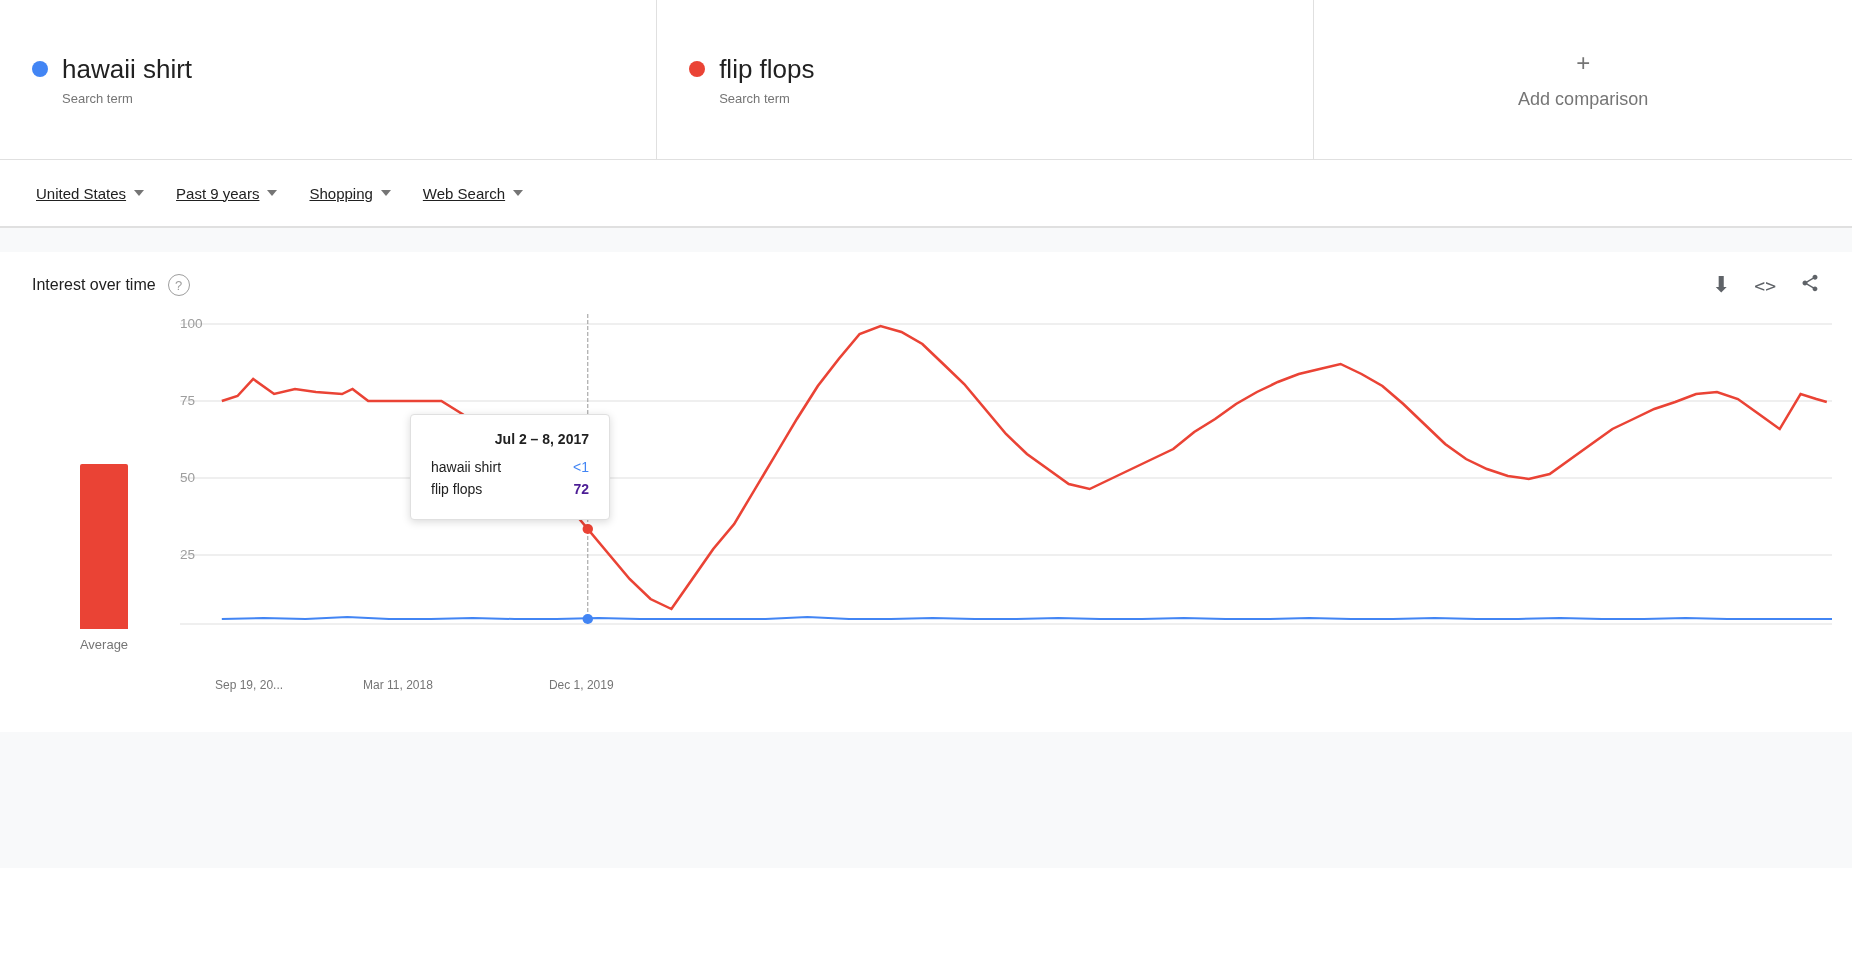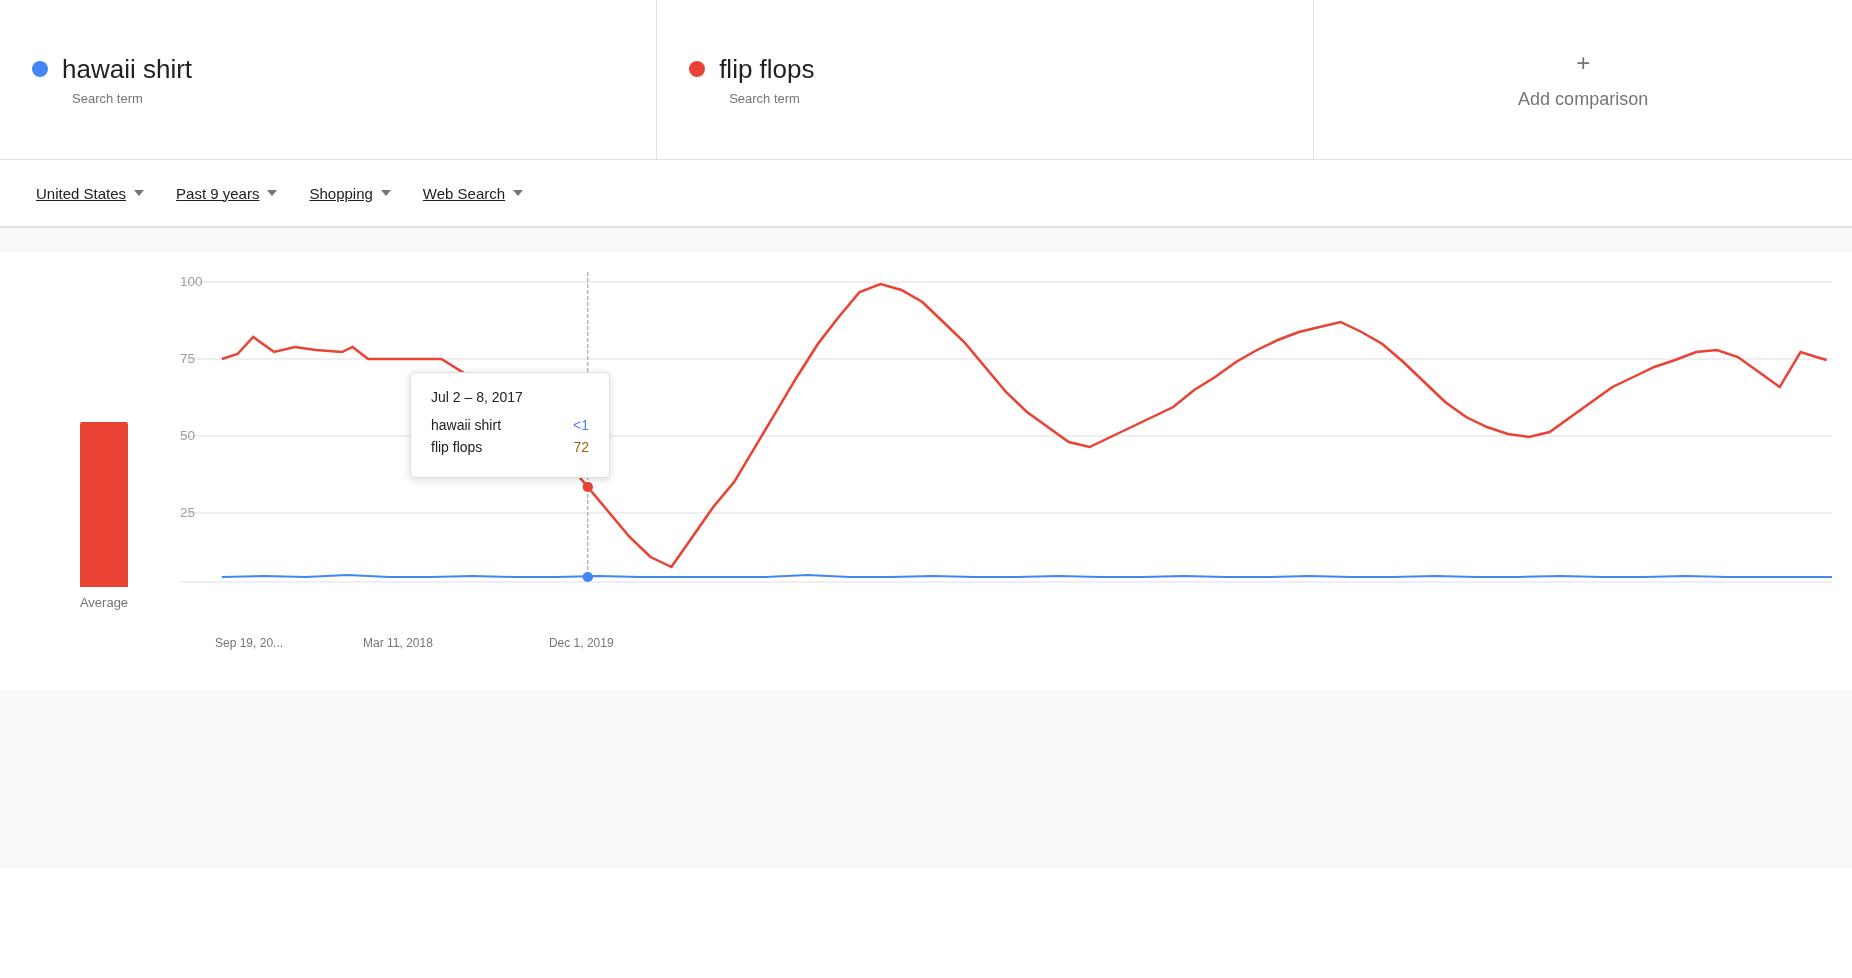--- a/index.html
+++ b/index.html
@@ -35,21 +35,21 @@
     .dot-blue { background: #4285f4; }
     .dot-red { background: #ea4335; }
     .term-name {
       font-size: 26px;
       font-weight: 400;
       color: #212121;
     }
     .term-type {
       font-size: 13px;
       color: #757575;
-      margin-left: 40px;
+      margin-left: 30px;
     }
     .add-comparison {
       flex: 0.8;
       display: flex;
       align-items: center;
       justify-content: center;
       gap: 12px;
       cursor: pointer;
       color: #757575;
       font-size: 18px;
@@ -190,34 +190,35 @@
       background: #fff;
       border: 1px solid #e0e0e0;
       border-radius: 4px;
       padding: 16px 20px;
       box-shadow: 0 2px 8px rgba(0,0,0,0.15);
       z-index: 10;
       min-width: 200px;
     }
     .tooltip-date {
       font-size: 14px;
-      font-weight: 400;
+      font-weight: 700;
       color: #212121;
       margin-bottom: 12px;
+      text-align: right;
     }
     .tooltip-row {
       display: flex;
       justify-content: space-between;
       align-items: center;
       margin-bottom: 6px;
       font-size: 14px;
     }
     .tooltip-term { color: #212121; }
     .tooltip-val-blue { color: #4285f4; font-weight: 500; }
-    .tooltip-val-red { color: #a16207; font-weight: 400; }
+    .tooltip-val-red { color: #4c1d95; font-weight: 700; }
 
     
     .x-labels {
       display: flex;
       justify-content: space-between;
       padding: 8px 0 0 0;
       font-size: 12px;
       color: #757575;
     }
   </style>
@@ -263,20 +264,37 @@
   </div>
   <div class="filter-dropdown">
     <span>Web Search</span>
     <div class="chevron-down"></div>
   </div>
 </div>
 
 <div class="chart-section">
   <div class="chart-container">
 
+    <div class="chart-header">
+      <div class="chart-title-row">
+        <span class="chart-title">Interest over time</span>
+        <div class="help-circle">
+          <span>?</span>
+        </div>
+      </div>
+      <div class="chart-actions">
+        <span class="action-icon" style="font-size:22px;">⬇</span>
+        <span class="action-icon" style="font-size:18px; font-family:monospace;">&lt;&gt;</span>
+        <span class="action-icon" style="font-size:20px;">
+          <svg width="20" height="20" viewBox="0 0 24 24" fill="#5f6368">
+              <path d="M18 16.08c-.76 0-1.44.3-1.96.77L8.91 12.7c.05-.23.09-.46.09-.7s-.04-.47-.09-.7l7.05-4.11c.54.5 1.25.81 2.04.81 1.66 0 3-1.34 3-3s-1.34-3-3-3-3 1.34-3 3c0 .24.04.47.09.7L8.04 9.81C7.5 9.31 6.79 9 6 9c-1.66 0-3 1.34-3 3s1.34 3 3 3c.79 0 1.5-.31 2.04-.81l7.12 4.16c-.05.21-.08.43-.08.65 0 1.61 1.31 2.92 2.92 2.92s2.92-1.31 2.92-2.92-1.31-2.92-2.92-2.92z"></path>
+            </svg>
+        </span>
+      </div>
+    </div>
 
     <div class="chart-inner">
 
       <div class="average-section">
         <div class="avg-bar-container">
           <div class="avg-bar" style="height: 165px;"></div>
         </div>
         <div class="avg-label">Average</div>
       </div>
 

